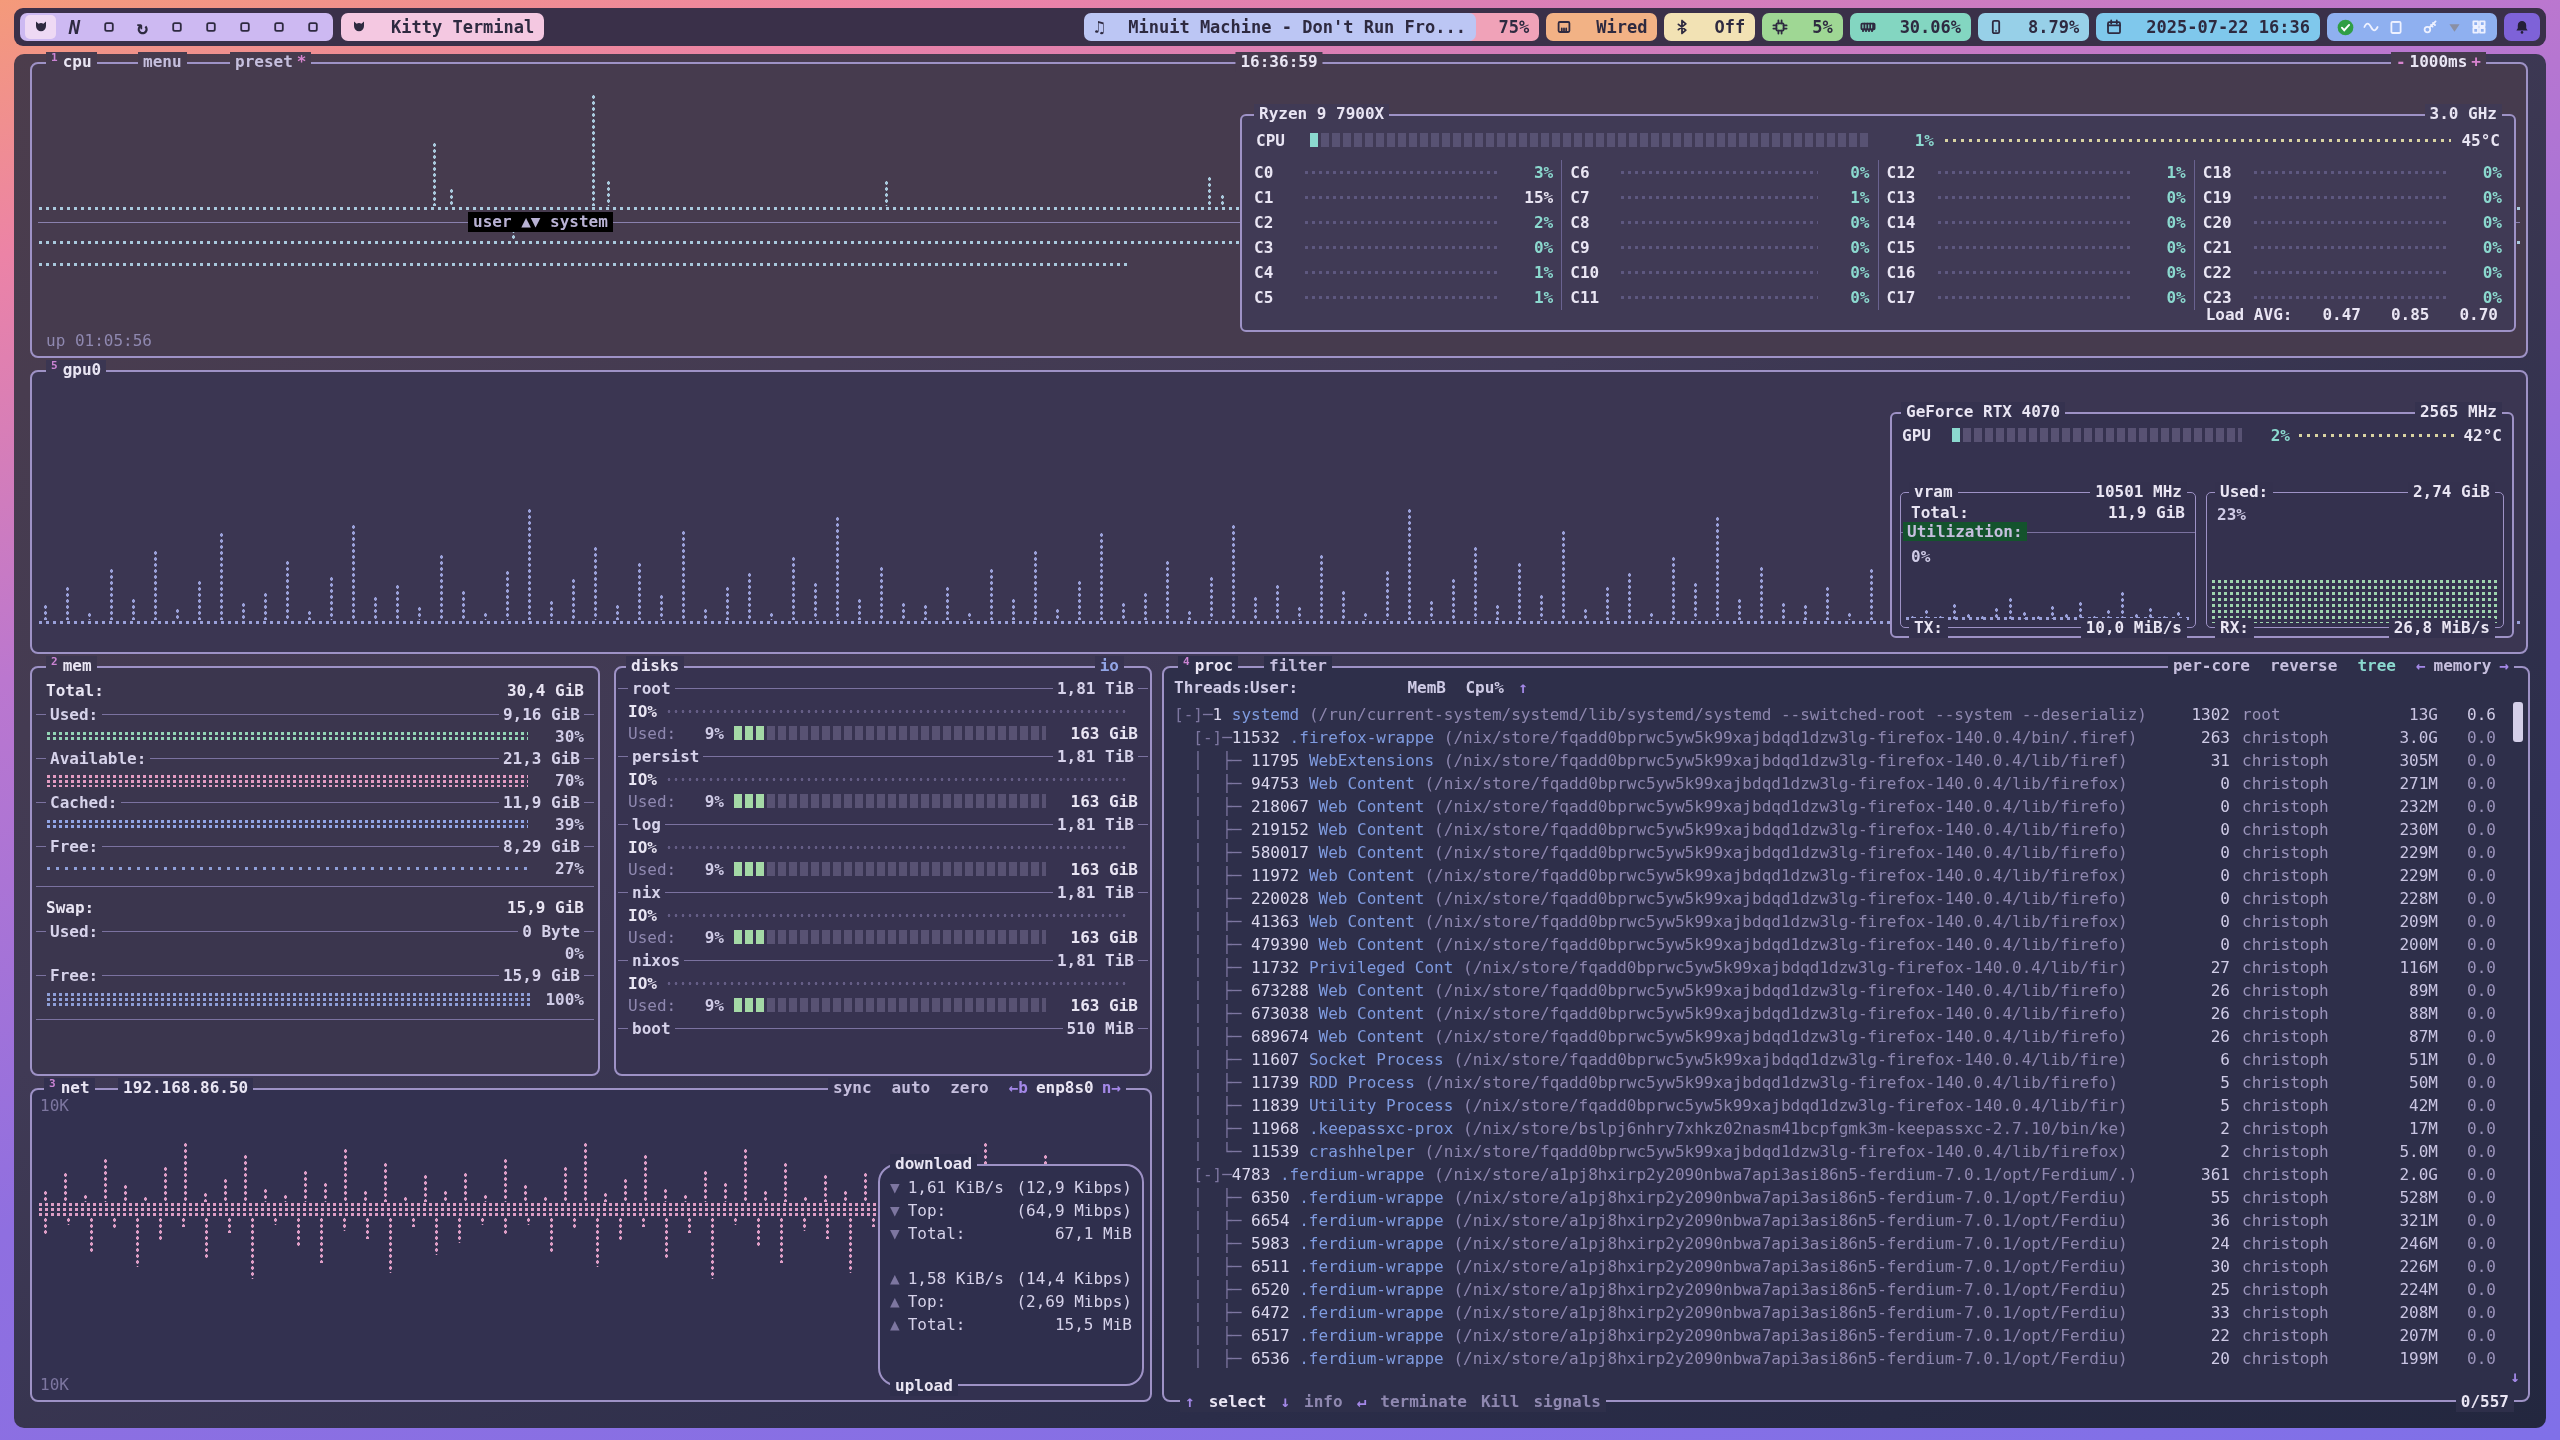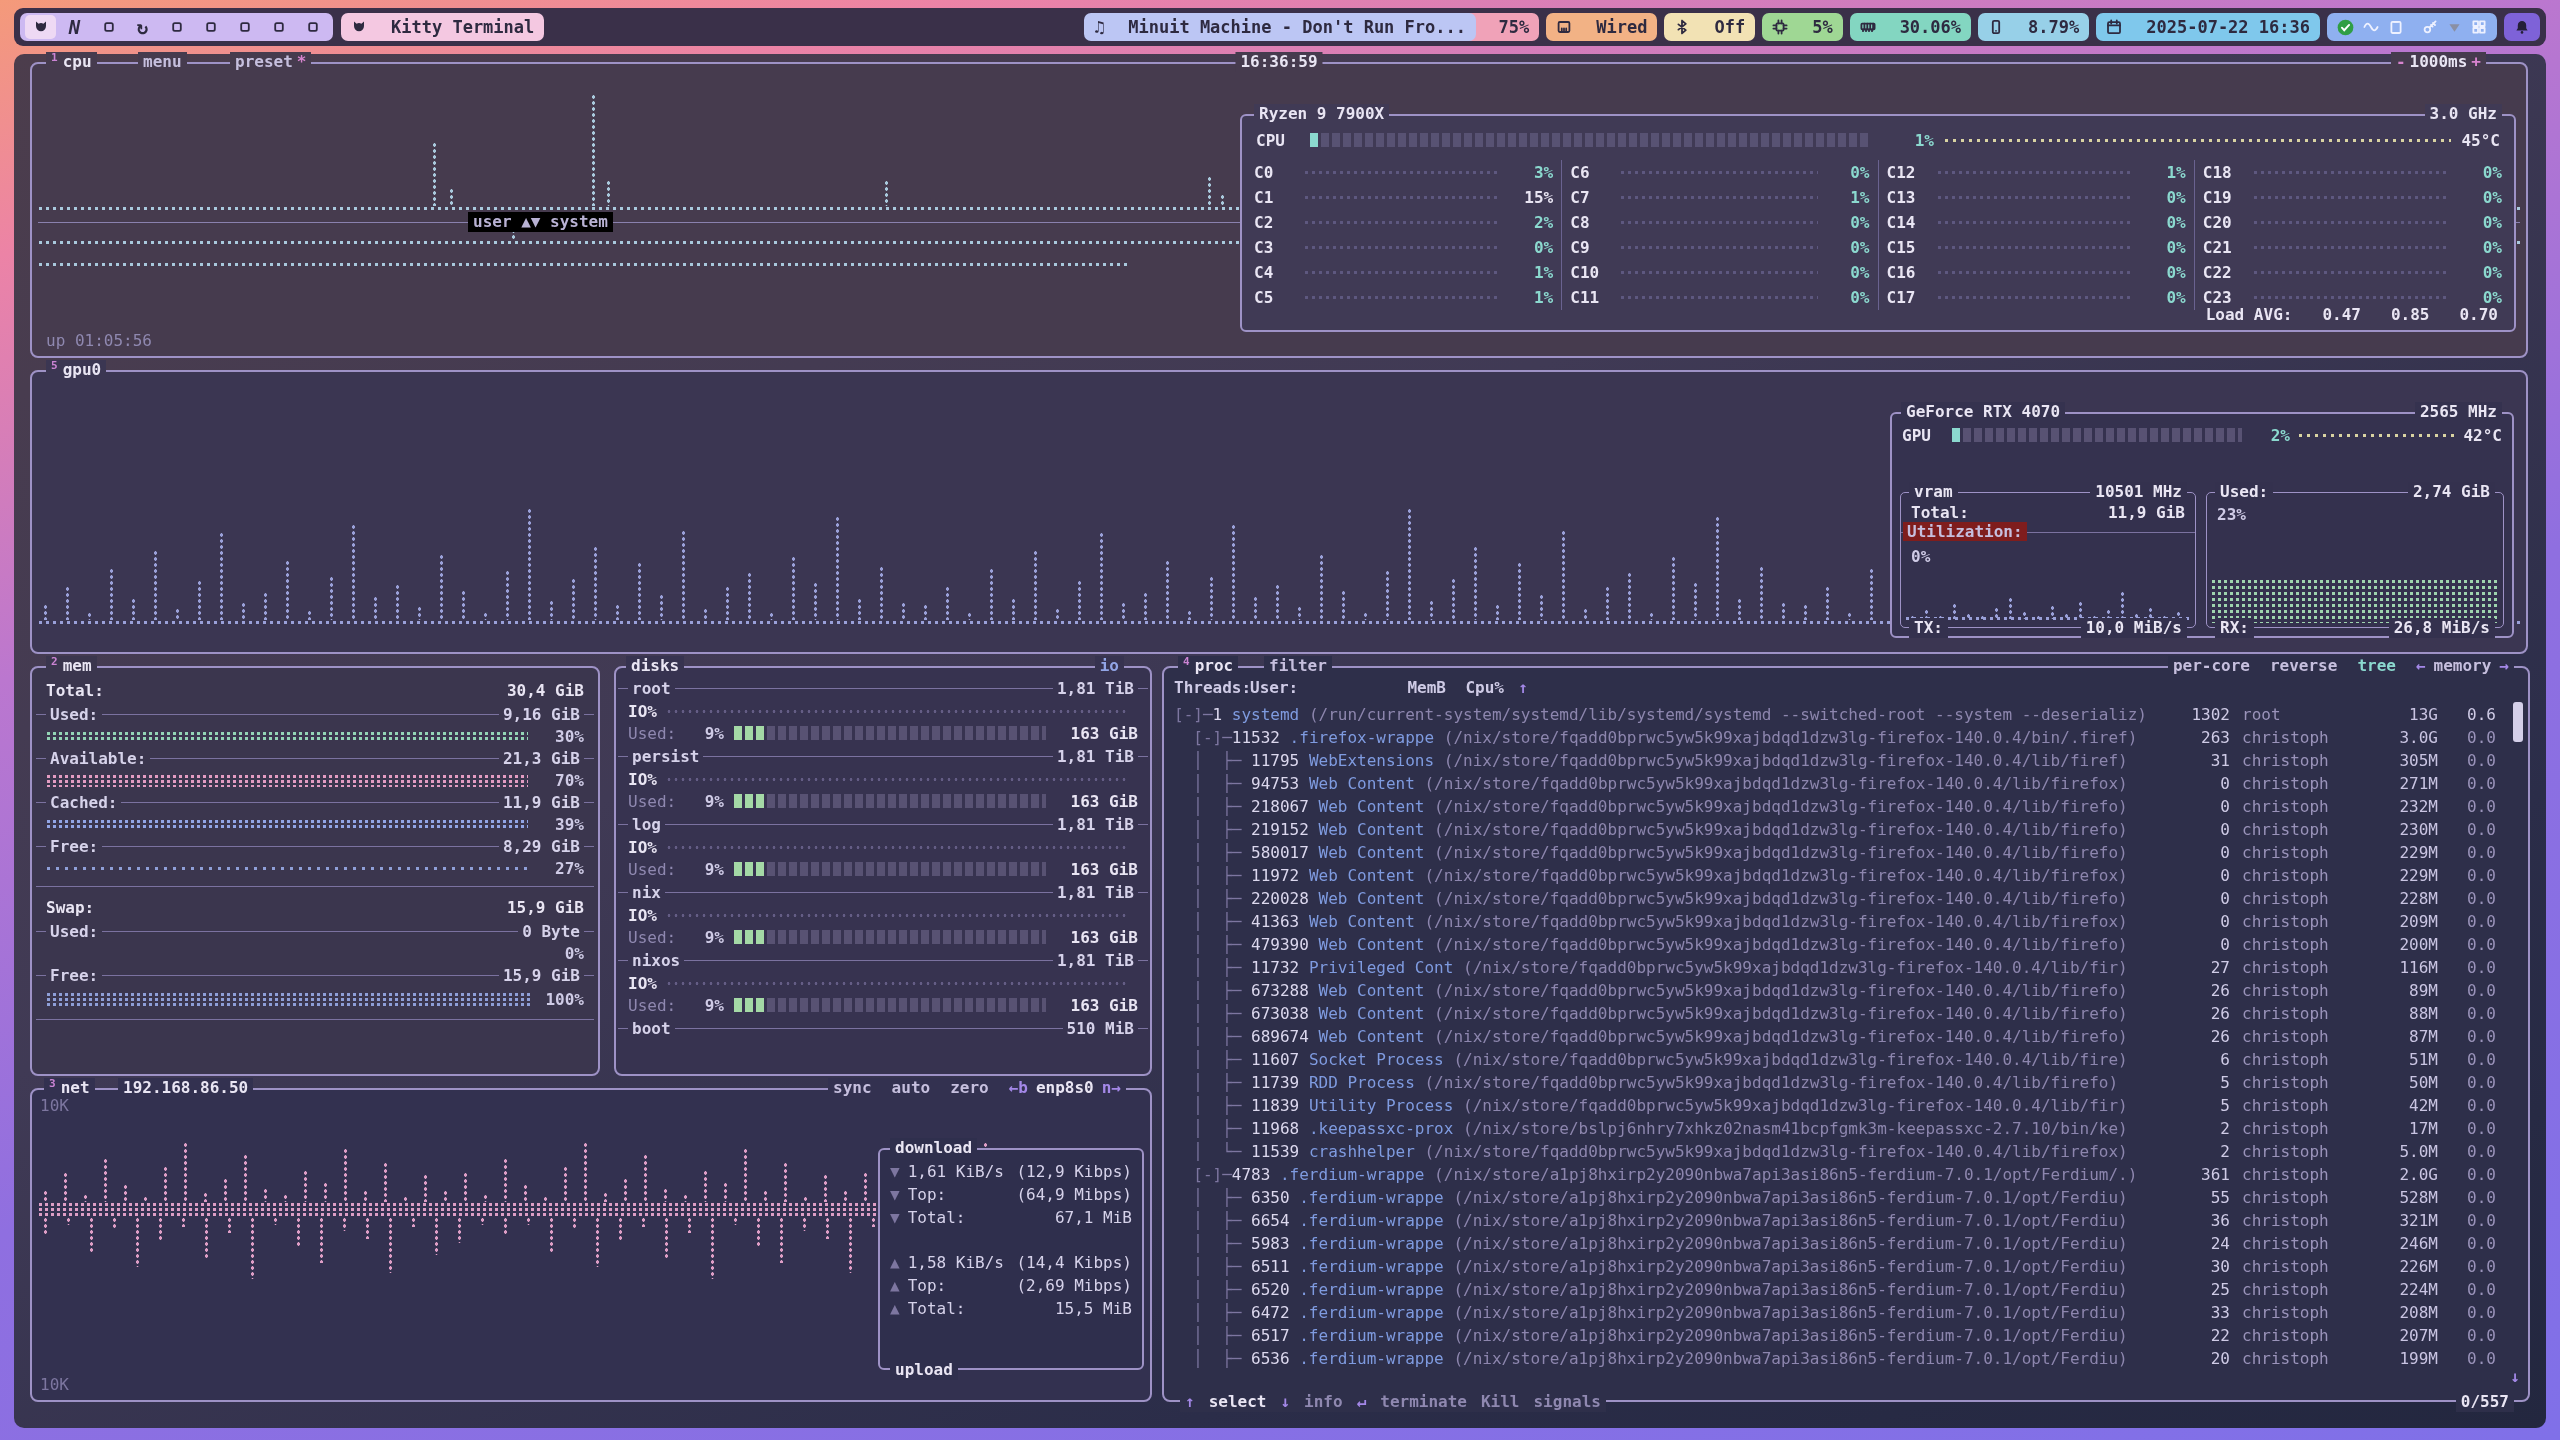--- a/index.html
+++ b/index.html
@@ -562,21 +562,21 @@
         </div>
 
         <div class="box" style="left:8px;top:78px;width:296px;height:136px;--bx:#34314e;border-radius:5px;border-width:1px">
           <div class="btl" style="left:8px;top:-11px">vram</div>
           <div class="btl" style="right:8px;top:-11px">10501 MHz</div>
           <div style="display:flex;justify-content:space-between;padding:10px 10px 0 10px">
             <span class="wht">Total:</span>
             <span class="wht">11,9 GiB</span>
           </div>
           <div style="position:relative;margin:10px 0 0 0;height:1px;background:#7b72a0">
-            <span style="position:absolute;left:2px;top:-10px;background:#7f1d1d;padding:0 4px;color:#c6bfde;font-weight:bold">Utilization:</span>
+            <span style="position:absolute;left:2px;top:-10px;background:#14532d;padding:0 4px;color:#c6bfde;font-weight:bold">Utilization:</span>
           </div>
           <div style="padding:14px 10px 0 10px;color:#cfcbe6;font-weight:bold">0%</div>
           <div id="txGraph" style="position:absolute;left:4px;right:4px;bottom:4px;height:34px;overflow:hidden">
             <div class="dline" style="left:0;right:0;bottom:2px;top:auto;--c:#9aa0d9"></div>
           <div class="spike" style="--c: #9aa0d9; left: 4px; top: 26px; height: 4px;"></div>
               <div class="spike" style="--c: #9aa0d9; left: 18px; top: 20px; height: 10px;"></div>
               <div class="spike" style="--c: #9aa0d9; left: 32px; top: 26px; height: 4px;"></div>
               <div class="spike" style="--c: #9aa0d9; left: 46px; top: 14px; height: 16px;"></div>
               <div class="spike" style="--c: #9aa0d9; left: 60px; top: 24px; height: 6px;"></div>
               <div class="spike" style="--c: #9aa0d9; left: 74px; top: 26px; height: 4px;"></div>
@@ -884,21 +884,21 @@
           <div class="spike" style="--c: #de9ec6; left: 924px; top: 127px; height: 18px;"></div>
           <div class="spike" style="--c: #de9ec6; left: 947px; top: 127px; height: 8px;"></div>
           <div class="spike" style="--c: #de9ec6; left: 970px; top: 127px; height: 36px;"></div>
           <div class="spike" style="--c: #de9ec6; left: 993px; top: 127px; height: 12px;"></div>
           <div class="spike" style="--c: #de9ec6; left: 1016px; top: 127px; height: 50px;"></div>
           <div class="spike" style="--c: #de9ec6; left: 1039px; top: 127px; height: 24px;"></div>
           <div class="spike" style="--c: #de9ec6; left: 1062px; top: 127px; height: 10px;"></div>
           <div class="spike" style="--c: #de9ec6; left: 1085px; top: 127px; height: 42px;"></div>
         </div>
 
-      <div class="box" style="left:846px;top:58px;width:266px;height:222px;--bx:#2f2f4d;border-radius:6px;padding:10px 10px">
+      <div class="box" style="left:846px;top:74px;width:266px;height:222px;--bx:#2f2f4d;border-radius:18px;padding:10px 10px">
         <div class="btl" style="left:10px">download</div>
         <div class="bbl" style="left:10px">upload</div>
         <div id="dlRows">
             <div style="display: flex; align-items: center; height: 23px; gap: 8px;">
               <span class="dim2">▼</span>
               <span style="color: rgb(214, 210, 234);">1,61 KiB/s</span>
               <span style="margin-left: auto; color: rgb(214, 210, 234);">(12,9 Kibps)</span>
             </div>
             <div style="display: flex; align-items: center; height: 23px; gap: 8px;">
               <span class="dim2">▼</span>

